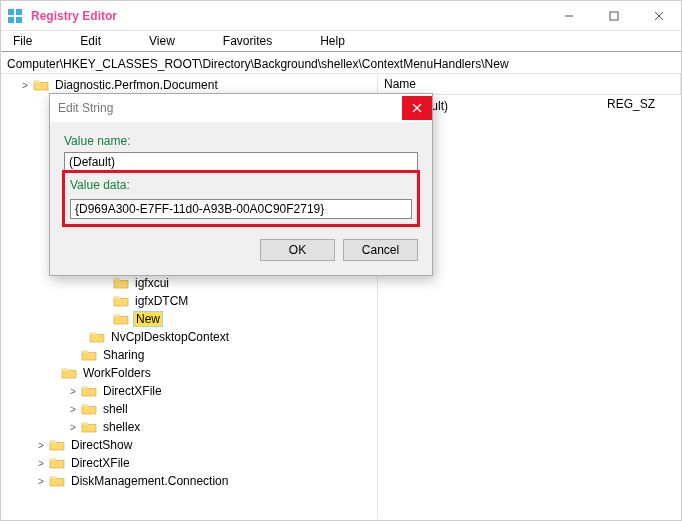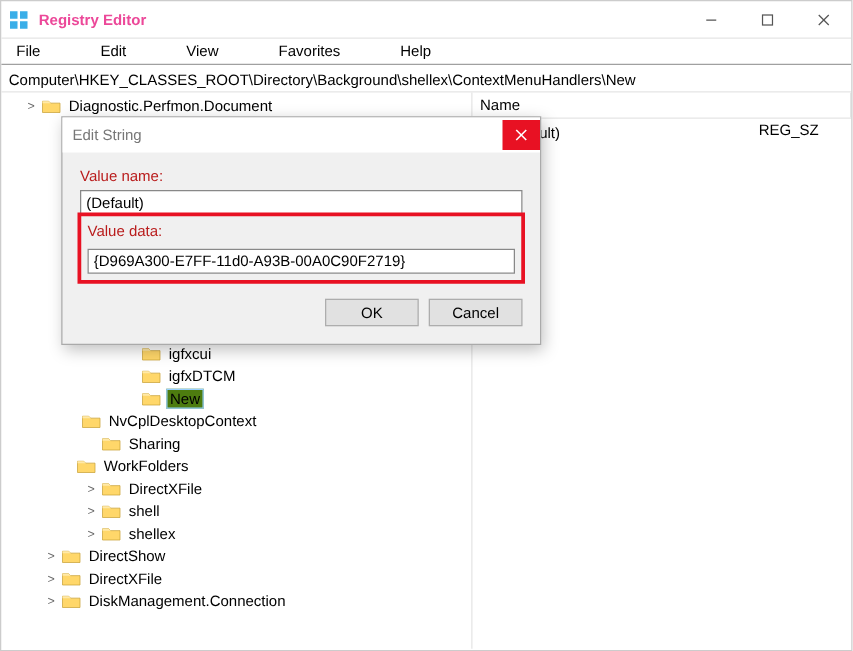--- a/index.html
+++ b/index.html
@@ -33,31 +33,31 @@
 .list-row { display: flex; }
 .cell { padding: 2px 6px; }
 .cell.name { flex: 1; display: flex; align-items: center; gap: 4px; }
 .cell.type { width: 80px; }
 
 
 .node { display: flex; align-items: center; height: 18px; white-space: nowrap; }
 .twist { width: 16px; text-align: center; color: #666; font-size: 10px; user-select: none; }
 .folder-icon { width: 16px; height: 14px; margin-right: 4px; flex-shrink: 0; }
 .folder-icon svg { width: 16px; height: 14px; display: block; }
-.node.selected .label { background: #4d7c0f; border: 1px solid #99d1ff; padding: 0 2px; }
+.node.selected .label { background: #fde047; border: 1px solid #99d1ff; padding: 0 2px; }
 .node .label { padding: 0 2px; }
 
 
 .dialog { position: absolute; left: 48px; top: 92px; width: 384px; background: #f0f0f0; border: 1px solid #aaa; box-shadow: 2px 4px 12px rgba(0,0,0,0.25); z-index: 10; }
 .dlg-title { height: 28px; display: flex; align-items: center; padding-left: 8px; background: #fff; }
 .dlg-title-text { flex: 1; color: #777; }
 .dlg-close { width: 30px; height: 24px; background: #e81123; display: flex; align-items: center; justify-content: center; margin-right: 0; }
 .dlg-close svg { stroke: #fff; }
 .dlg-body { padding: 12px 14px 14px 14px; }
-.dlg-label { margin-bottom: 4px; color: #b91c1c; }
+.dlg-label { margin-bottom: 4px; color: #15803d; }
 .dlg-input { width: 100%; height: 20px; border: 1px solid #888; background: #fff; padding: 1px 4px; font-size: 12px; }
 .dlg-buttons { display: flex; justify-content: flex-end; gap: 8px; margin-top: 14px; }
 .dlg-btn { width: 75px; height: 22px; border: 1px solid #adadad; background: #e1e1e1; font-size: 12px; }
 .hl-red { outline: 3px solid #e81123; outline-offset: -1px; padding: 6px; }
 .hl-red .dlg-input { margin-top: 3px; }
 
 
 .wm { position: absolute; left: 278px; top: 252px; font-size: 20px; color: #b5b5b5; letter-spacing: 2px; font-weight: 500; z-index: 5; pointer-events: none; }
 
 .val-icon svg { width: 14px; height: 14px; }
@@ -169,21 +169,21 @@
       <div class="node selected" style="padding-left:96px">
     <span class="twist"></span>
     <span class="folder-icon">
           <svg viewBox="0 0 16 14">
             <path d="M1 3 L6 3 L7.5 4.5 L15 4.5 L15 12 L1 12 Z" fill="#ffd76a" stroke="#caa33a" stroke-width="0.6"></path>
             <path d="M1 3 L6 3 L7.5 4.5 L1 4.5 Z" fill="#ffe9a8"></path>
           </svg>
         </span>
     <span class="label">New</span>
   </div>
-      <div class="node " style="padding-left:48px">
+      <div class="node " style="padding-left:72px">
     <span class="twist"></span>
     <span class="folder-icon">
           <svg viewBox="0 0 16 14">
             <path d="M1 3 L6 3 L7.5 4.5 L15 4.5 L15 12 L1 12 Z" fill="#ffd76a" stroke="#caa33a" stroke-width="0.6"></path>
             <path d="M1 3 L6 3 L7.5 4.5 L1 4.5 Z" fill="#ffe9a8"></path>
           </svg>
         </span>
     <span class="label">NvCplDesktopContext</span>
   </div>
       <div class="node " style="padding-left:64px">

